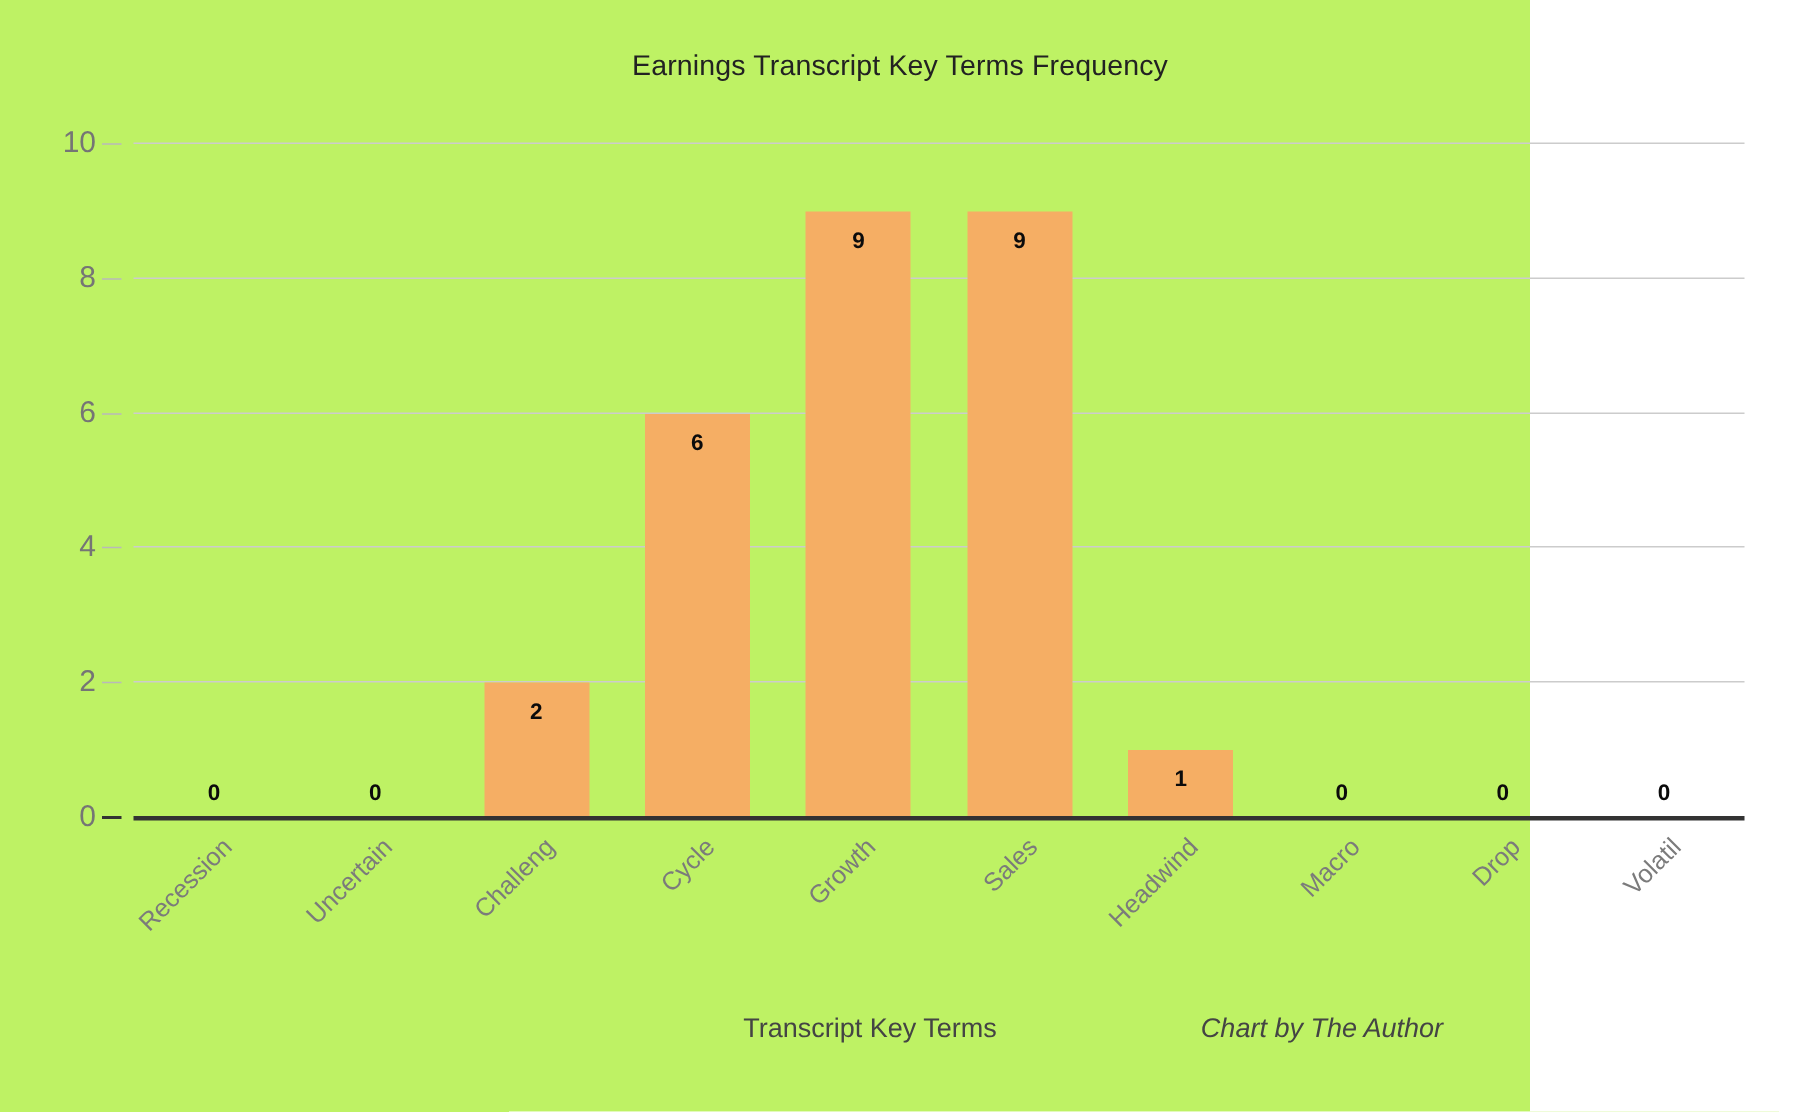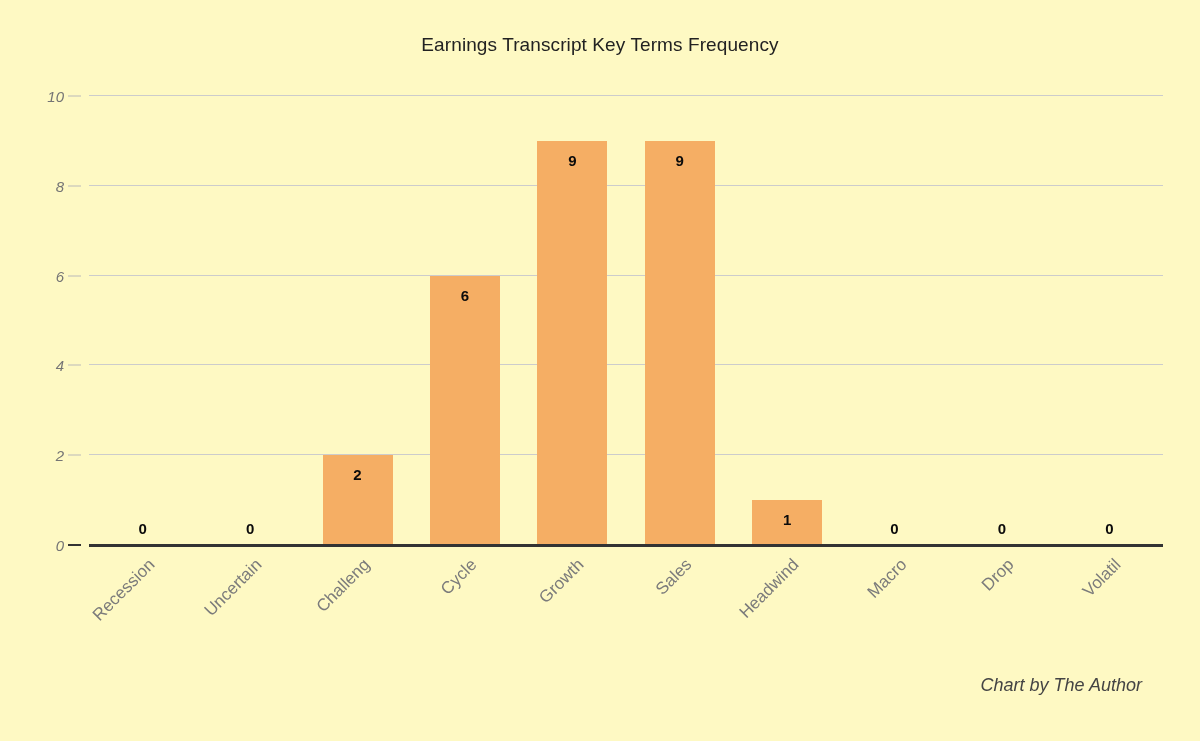--- a/index.html
+++ b/index.html
@@ -7,23 +7,23 @@
   html, body {
     width: 1200px;
     height: 741px;
     background: #ffffff;
     font-family: "Liberation Sans", sans-serif;
     overflow: hidden;
   }
 
   #chart-root {
     position: relative;
-    width: 1200px;
+    width: 1020px;
     height: 741px;
-    background: #fef9c3;
+    background: #bef264;
   }
 
   
   #chart-title {
     position: absolute;
     left: 0;
     top: 34px;
     width: 1200px;
     text-align: center;
     font-size: 19px;
@@ -62,24 +62,23 @@
     position: absolute;
     left: 0;
     top: 96px;
     width: 89px;
     height: 449px;
   }
   #y-axis-labels .ytick {
     position: absolute;
     right: 25px;
     transform: translateY(-50%);
-    font-size: 15px;
+    font-size: 20px;
     color: #757575;
     white-space: nowrap;
-    font-style: italic;
   }
   .ytick-dash {
     position: absolute;
     right: 8px;
     width: 13px;
     height: 1px;
     background: #b9b9b9;
     transform: translateY(-50%);
   }
   .ytick-dash.zero { background: #333333; height: 2px; }
@@ -225,16 +224,17 @@
       <div class="xtick" style="left: 150.5px; width: 120px;">Challeng</div>
       <div class="xtick" style="left: 257.9px; width: 120px;">Cycle</div>
       <div class="xtick" style="left: 365.3px; width: 120px;">Growth</div>
       <div class="xtick" style="left: 472.7px; width: 120px;">Sales</div>
       <div class="xtick" style="left: 580.1px; width: 120px;">Headwind</div>
       <div class="xtick" style="left: 687.5px; width: 120px;">Macro</div>
       <div class="xtick" style="left: 794.9px; width: 120px;">Drop</div>
       <div class="xtick" style="left: 902.3px; width: 120px;">Volatil</div>
     </div>
 
+  <div id="x-axis-title">Transcript Key Terms</div>
 
   <div id="chart-credit">Chart by The Author</div>
 
 </div>
 
 </body></html>

